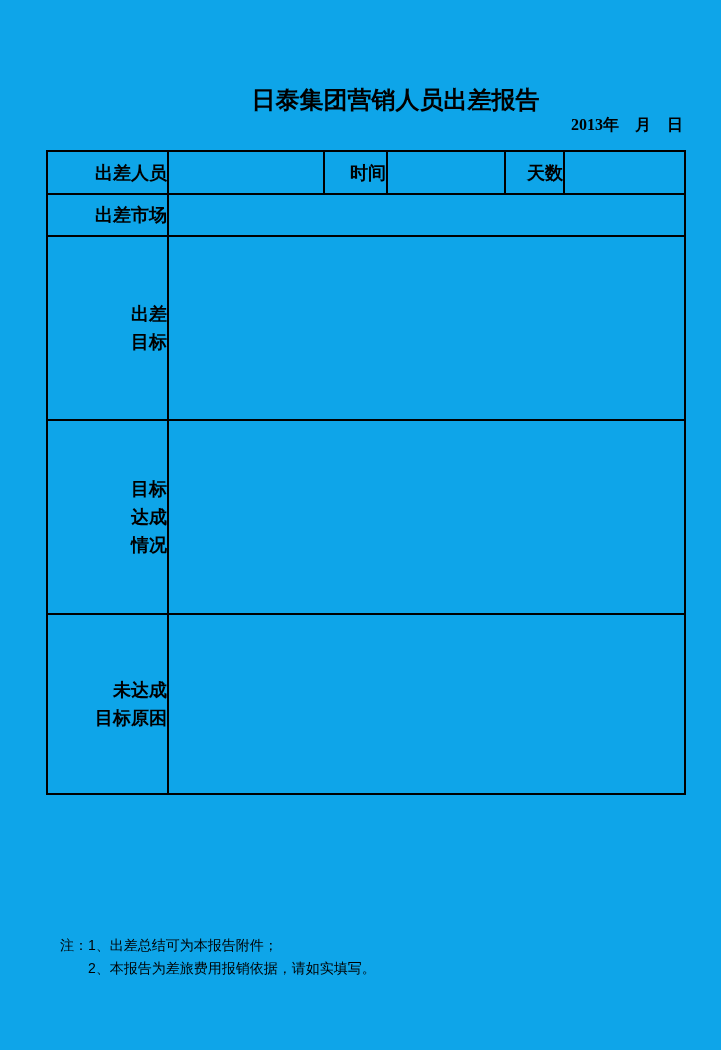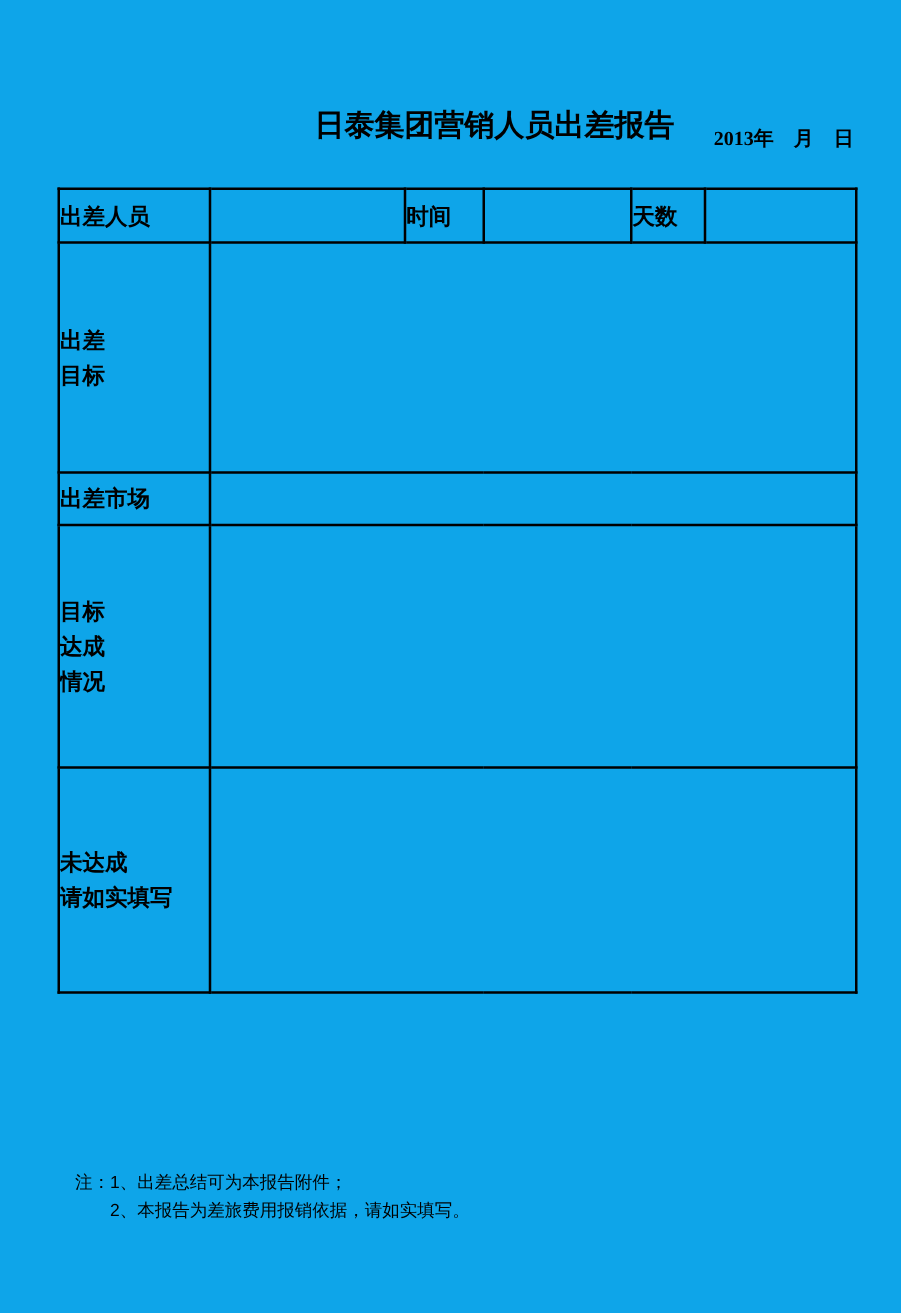--- a/index.html
+++ b/index.html
@@ -30,39 +30,39 @@
     box-sizing: border-box;
     padding-left: 70px;          
     text-align: center;
     font-size: 24px;
     font-weight: bold;
     letter-spacing: 0px;
     white-space: nowrap;
   }
   .date-line {
     position: absolute;
-    top: 101px;
+    top: 115px;
     right: 38px;
     font-size: 16px;
     font-weight: bold;
     font-family: "Liberation Serif", serif;
     white-space: nowrap;
   }
   table.form-table {
     position: absolute;
     left: 46px;
     top: 150px;
     width: 638px;
     table-layout: fixed;
     border-collapse: collapse;
   }
   .form-table td {
     border: 2px solid #000000;
     padding: 0;
-    text-align: left;
+    text-align: right;
     vertical-align: middle;
     font-size: 18px;
     font-weight: bold;
     overflow: hidden;
   }
   .form-table td.blank {
     font-weight: normal;
     text-align: left;
   }
   .lbl-line {
@@ -101,46 +101,46 @@
     <tbody>
       <tr style="height:43px">
         <td>出差人员</td>
         <td class="blank"></td>
         <td>时间</td>
         <td class="blank"></td>
         <td>天数</td>
         <td class="blank"></td>
       </tr>
 
+      <tr style="height:42px">
+        <td>出差市场</td>
+        <td class="blank" colspan="5"></td>
+      </tr>
+
       <tr style="height:184px">
         <td>
           <div class="lbl-line">出差</div>
           <div class="lbl-line">目标</div>
         </td>
-        <td class="blank" colspan="5"></td>
-      </tr>
-
-      <tr style="height:42px">
-        <td>出差市场</td>
         <td class="blank" colspan="5"></td>
       </tr>
 
       <tr style="height:194px">
         <td>
           <div class="lbl-line">目标</div>
           <div class="lbl-line">达成</div>
           <div class="lbl-line">情况</div>
         </td>
         <td class="blank" colspan="5"></td>
       </tr>
 
       <tr style="height:180px">
         <td>
           <div class="lbl-line">未达成</div>
-          <div class="lbl-line">请如实填写</div>
+          <div class="lbl-line">目标原困</div>
         </td>
         <td class="blank" colspan="5"></td>
       </tr>
 
     </tbody>
   </table>
 
   <div class="notes">
     <div>注：1、出差总结可为本报告附件；</div>
     <div class="note-line2">2、本报告为差旅费用报销依据，请如实填写。</div>

